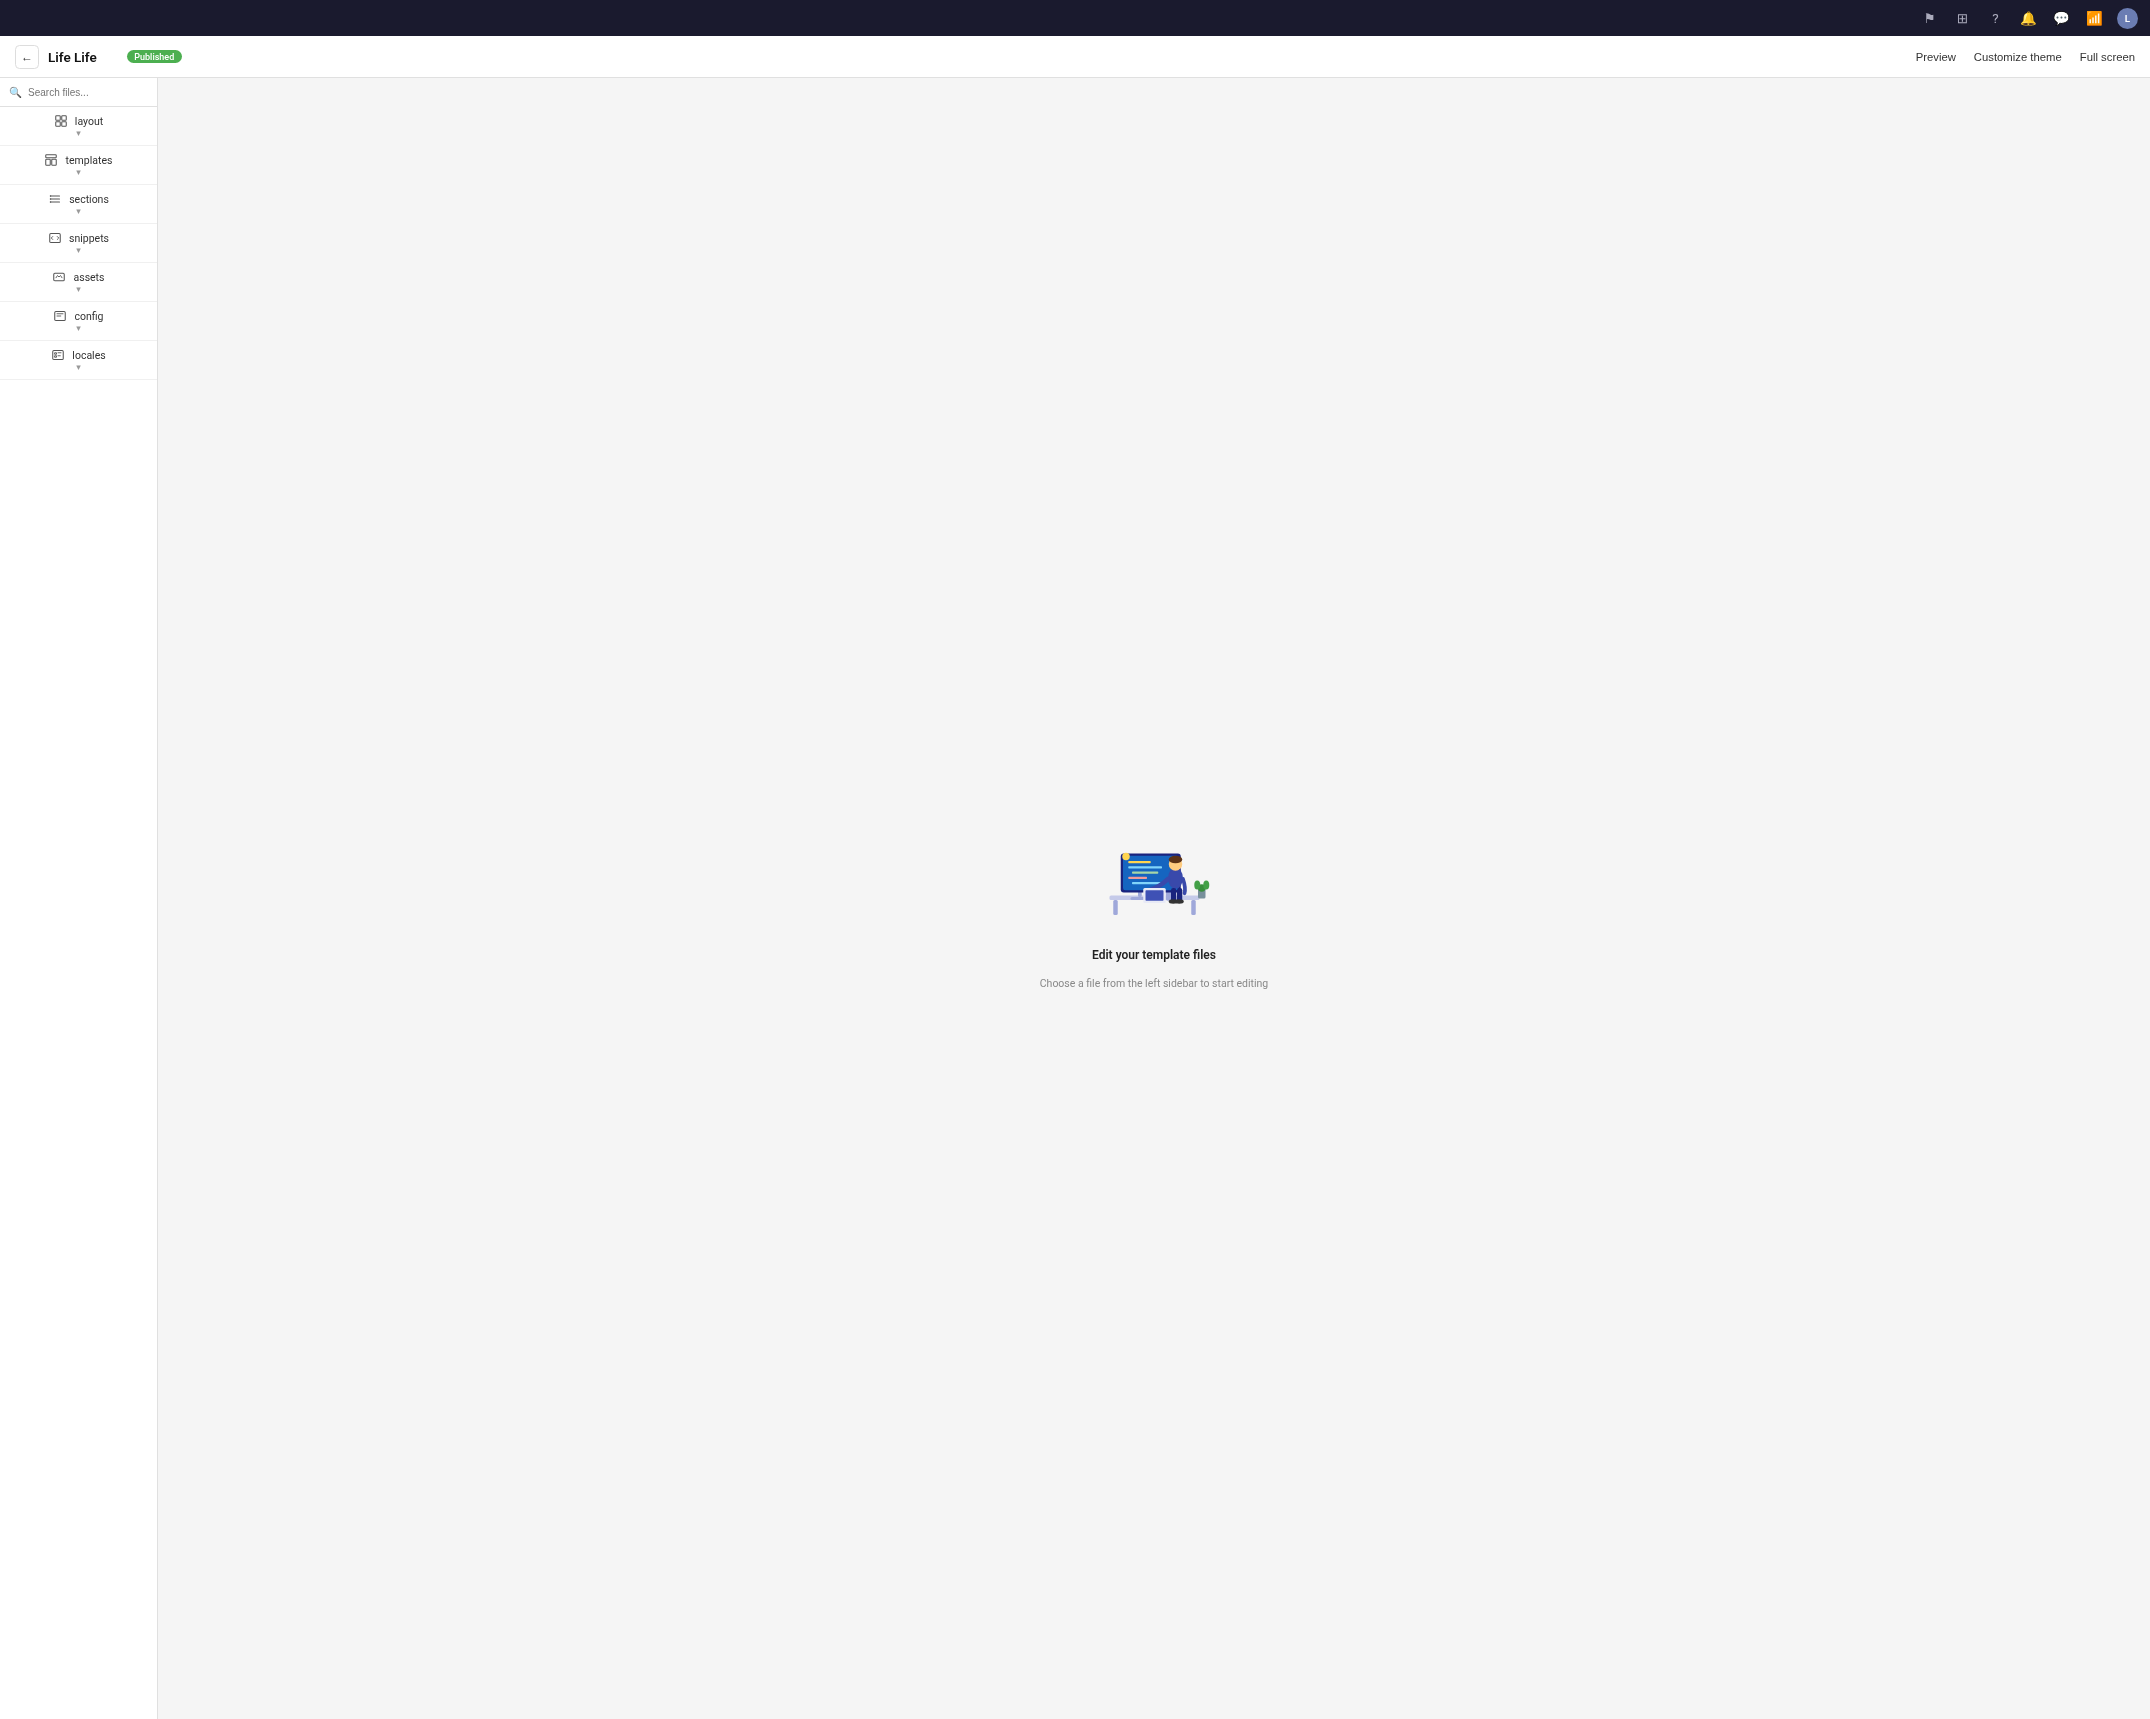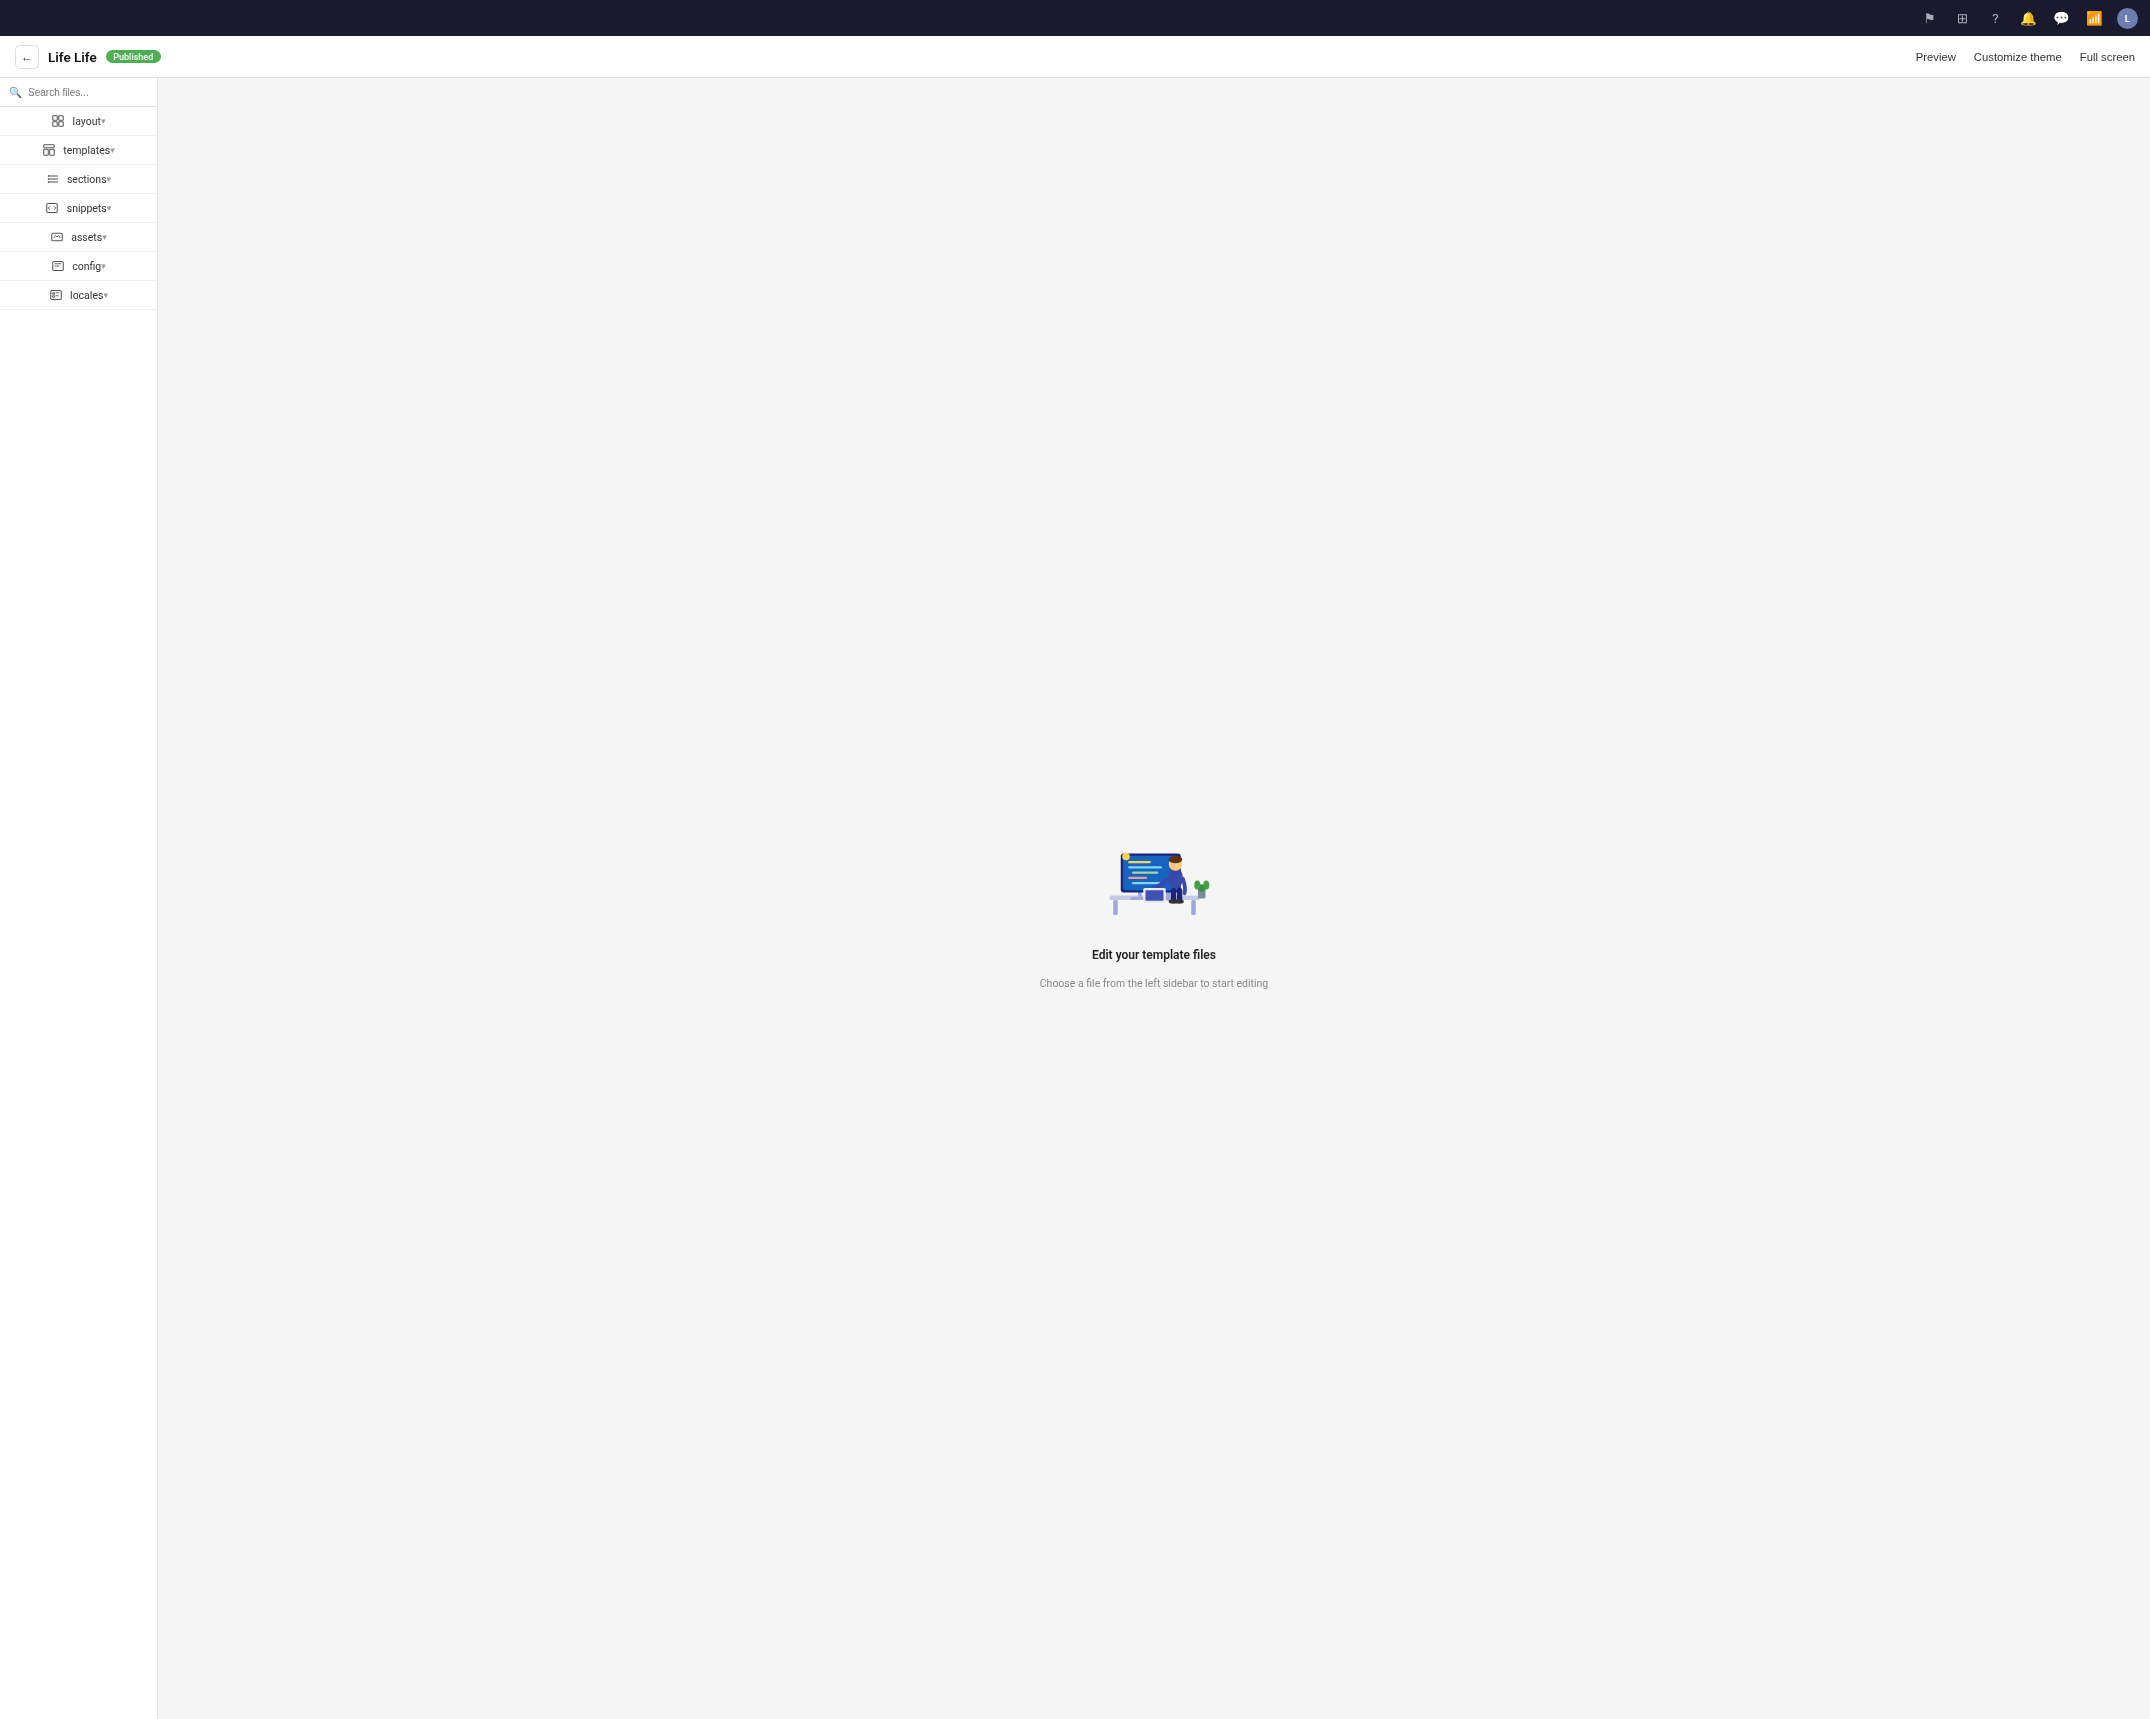--- a/index.html
+++ b/index.html
@@ -73,20 +73,21 @@
       font-weight: 600;
       color: #111;
     }
     .badge-published {
       background: #4caf50;
       color: white;
       font-size: 9px;
       font-weight: 500;
       padding: 1.5px 7.5px;
       border-radius: 9px;
+      margin-left: 21px;
     }
     .header-right {
       display: flex;
       align-items: center;
       gap: 18px;
     }
     .header-action {
       font-size: 11.3px;
       color: #333;
       cursor: pointer;
@@ -127,24 +128,25 @@
       width: 100%;
       background: transparent;
     }
     .search-icon {
       color: #aaa;
       font-size: 10.5px;
     }
     .sidebar-item {
       display: flex;
       align-items: center;
-      justify-content: center;
+      justify-content: space-between;
       padding: 7.5px 10.5px;
       cursor: pointer;
       border-bottom: 0.8px solid #f0f0f0;
+      flex-direction: column;
     }
     .sidebar-item-left {
       display: flex;
       align-items: center;
       gap: 7.5px;
     }
     .sidebar-item-icon {
       color: #555;
       font-size: 11.3px;
       width: 13.5px;

